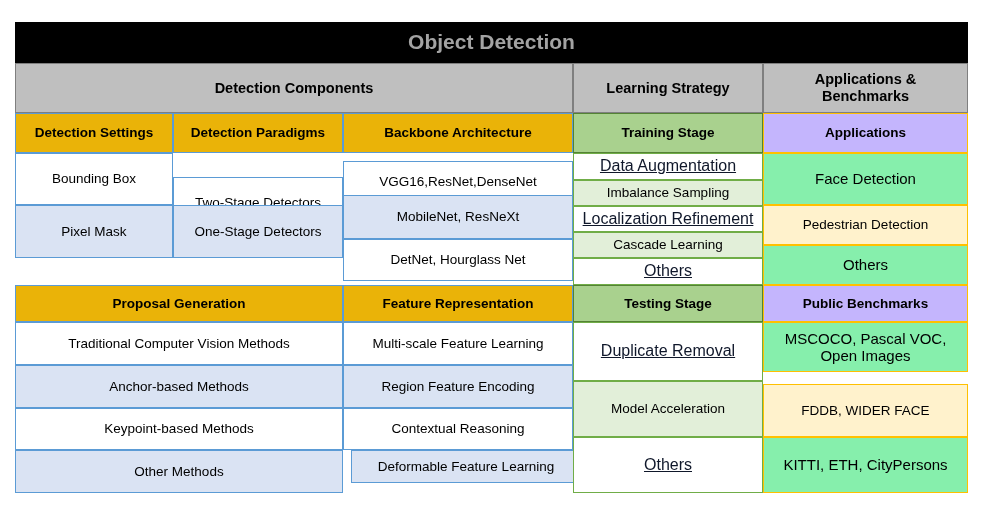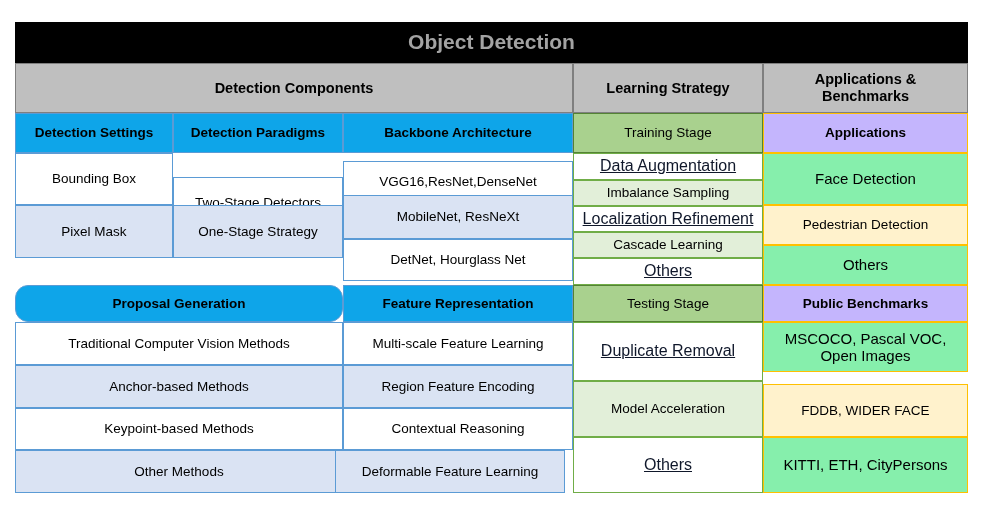--- a/index.html
+++ b/index.html
@@ -36,21 +36,21 @@
   
   .grp{
     background:#bfbfbf;
     color:#000000;
     font-weight:bold;
     font-size:14.5px;
     border:1px solid #7f7f7f;
   }
   
   .bl-head{
-    background:#0ea5e9;
+    background:#eab308;
     color:#000;
     font-weight:bold;
     font-size:13.5px;
     border:1px solid #5b9bd5;
   }
   .bl-light{
     background:#ffffff;
     color:#000;
     font-size:13.5px;
     border:1px solid #5b9bd5;
@@ -58,21 +58,21 @@
   .bl-alt{
     background:#dae3f3;
     color:#000;
     font-size:13.5px;
     border:1px solid #5b9bd5;
   }
   
   .gr-head{
     background:#a9d18e;
     color:#000;
-    font-weight:normal;
+    font-weight:bold;
     font-size:13.5px;
     border:1px solid #548235;
   }
   .gr-light{
     background:#ffffff;
     color:#0f172a;
     font-size:16px;
     border:1px solid #70ad47;
     text-decoration:underline;
   }
@@ -119,50 +119,50 @@
   <div class="cell bl-head" style="left:0px; top:91px; width:158px; height:40px;">Detection Settings</div>
   <div class="cell bl-head" style="left:158px; top:91px; width:170px; height:40px;">Detection Paradigms</div>
   <div class="cell bl-head" style="left:328px; top:91px; width:230px; height:40px;">Backbone Architecture</div>
   <div class="cell gr-head" style="left:558px; top:91px; width:190px; height:40px;">Training Stage</div>
   <div class="cell yl-head" style="left:748px; top:91px; width:205px; height:40px;">Applications</div>
 
   <div class="cell bl-light" style="left:0px; top:131px; width:158px; height:52px;">Bounding Box</div>
   <div class="cell bl-alt" style="left:0px; top:183px; width:158px; height:53px;">Pixel Mask</div>
 
   <div class="cell bl-light" style="left:158px; top:131px; width:170px; height:52px;margin-top:24px;">Two-Stage Detectors</div>
-  <div class="cell bl-alt" style="left:158px; top:183px; width:170px; height:53px;">One-Stage Strategy</div>
+  <div class="cell bl-alt" style="left:158px; top:183px; width:170px; height:53px;">One-Stage Detectors</div>
 
   <div class="cell bl-light" style="left:328px; top:115px; width:230px; height:42px;margin-top:24px;">VGG16,ResNet,DenseNet</div>
   <div class="cell bl-alt" style="left:328px; top:173px; width:230px; height:44px;">MobileNet, ResNeXt</div>
   <div class="cell bl-light" style="left:328px; top:217px; width:230px; height:42px;">DetNet, Hourglass Net</div>
 
   <div class="cell gr-light" style="left:558px; top:131px; width:190px; height:27px;">Data Augmentation</div>
   <div class="cell gr-alt" style="left:558px; top:158px; width:190px; height:26px;">Imbalance Sampling</div>
   <div class="cell gr-light" style="left:558px; top:184px; width:190px; height:26px;">Localization Refinement</div>
   <div class="cell gr-alt" style="left:558px; top:210px; width:190px; height:26px;">Cascade Learning</div>
   <div class="cell gr-light" style="left:558px; top:236px; width:190px; height:27px;">Others</div>
 
   <div class="cell yl-light" style="left:748px; top:131px; width:205px; height:52px;">Face Detection</div>
   <div class="cell yl-alt" style="left:748px; top:183px; width:205px; height:40px;">Pedestrian Detection</div>
   <div class="cell yl-light" style="left:748px; top:223px; width:205px; height:40px;">Others</div>
 
-  <div class="cell bl-head" style="left:0px; top:263px; width:328px; height:37px;border-radius:13px;">Proposal Generation</div>
+  <div class="cell bl-head" style="left:0px; top:263px; width:328px; height:37px;">Proposal Generation</div>
   <div class="cell bl-head" style="left:328px; top:263px; width:230px; height:37px;">Feature Representation</div>
   <div class="cell gr-head" style="left:558px; top:263px; width:190px; height:37px;">Testing Stage</div>
   <div class="cell yl-head" style="left:748px; top:263px; width:205px; height:37px;">Public Benchmarks</div>
 
   <div class="cell bl-light" style="left:0px; top:300px; width:328px; height:43px;">Traditional Computer Vision Methods</div>
   <div class="cell bl-alt" style="left:0px; top:343px; width:328px; height:43px;">Anchor-based Methods</div>
   <div class="cell bl-light" style="left:0px; top:386px; width:328px; height:42px;">Keypoint-based Methods</div>
   <div class="cell bl-alt" style="left:0px; top:428px; width:328px; height:43px;">Other Methods</div>
 
   <div class="cell bl-light" style="left:328px; top:300px; width:230px; height:43px;">Multi-scale Feature Learning</div>
   <div class="cell bl-alt" style="left:328px; top:343px; width:230px; height:43px;">Region Feature Encoding</div>
   <div class="cell bl-light" style="left:328px; top:386px; width:230px; height:42px;">Contextual Reasoning</div>
-  <div class="cell bl-alt" style="left:320px; top:428px; width:230px; height:43px;">Deformable Feature Learning</div>
+  <div class="cell bl-alt" style="left:336px; top:428px; width:230px; height:33px;">Deformable Feature Learning</div>
 
   <div class="cell gr-light" style="left:558px; top:300px; width:190px; height:59px;">Duplicate Removal</div>
   <div class="cell gr-alt" style="left:558px; top:359px; width:190px; height:56px;">Model Acceleration</div>
   <div class="cell gr-light" style="left:558px; top:415px; width:190px; height:56px;">Others</div>
 
   <div class="cell yl-light two-line" style="left:748px; top:300px; width:205px; height:50px;">MSCOCO, Pascal VOC,
 Open Images</div>
   <div class="cell yl-alt" style="left:748px; top:362px; width:205px; height:53px;">FDDB, WIDER FACE</div>
   <div class="cell yl-light" style="left:748px; top:415px; width:205px; height:56px;">KITTI, ETH, CityPersons</div>
 

